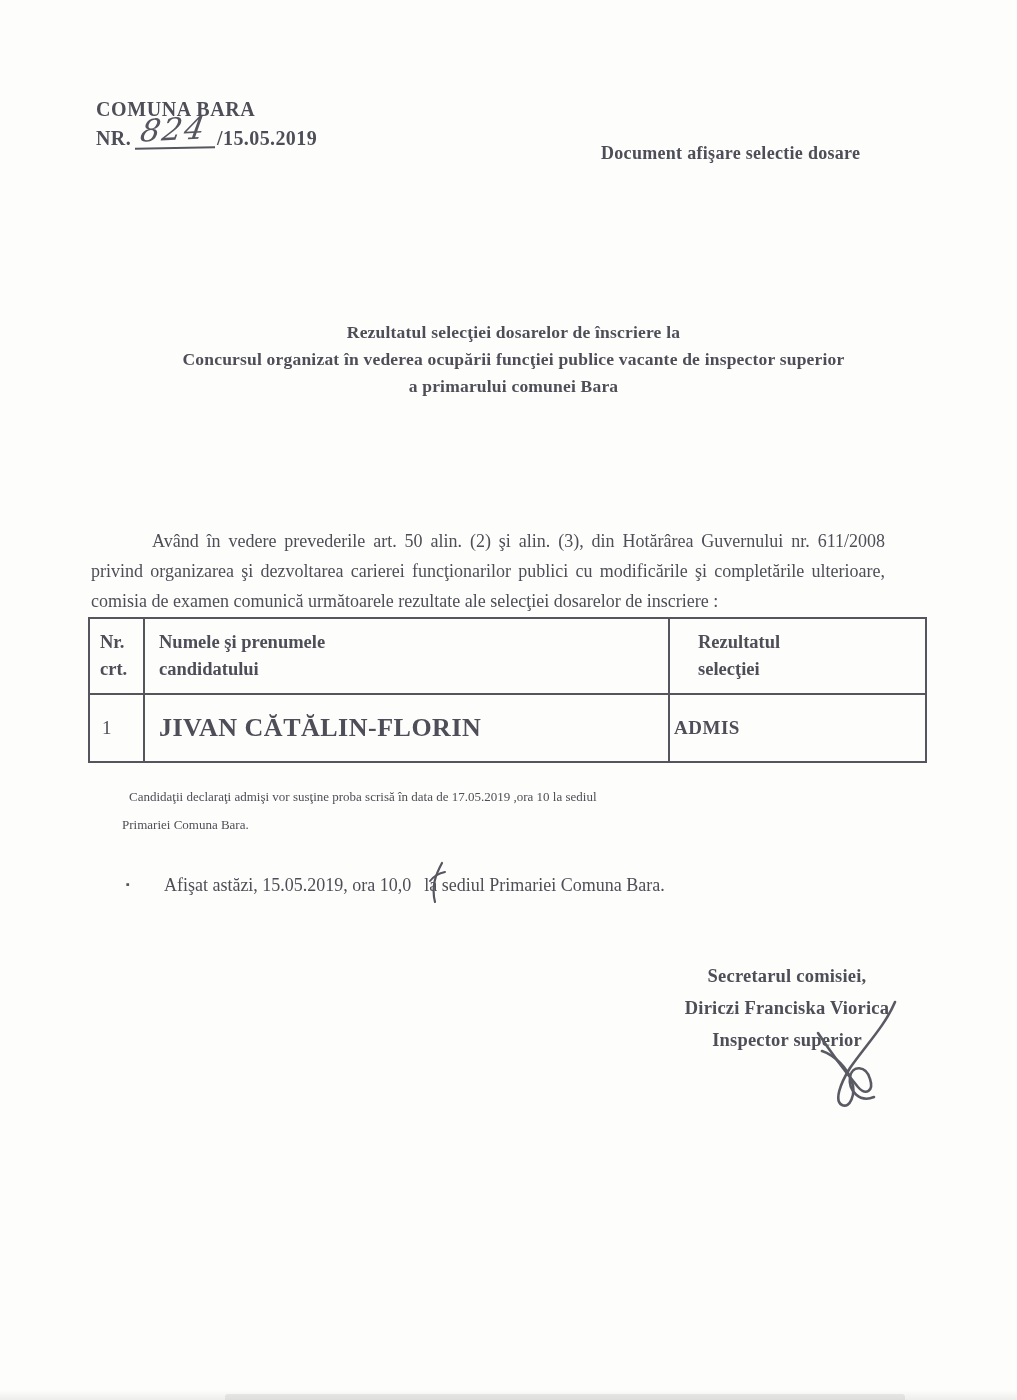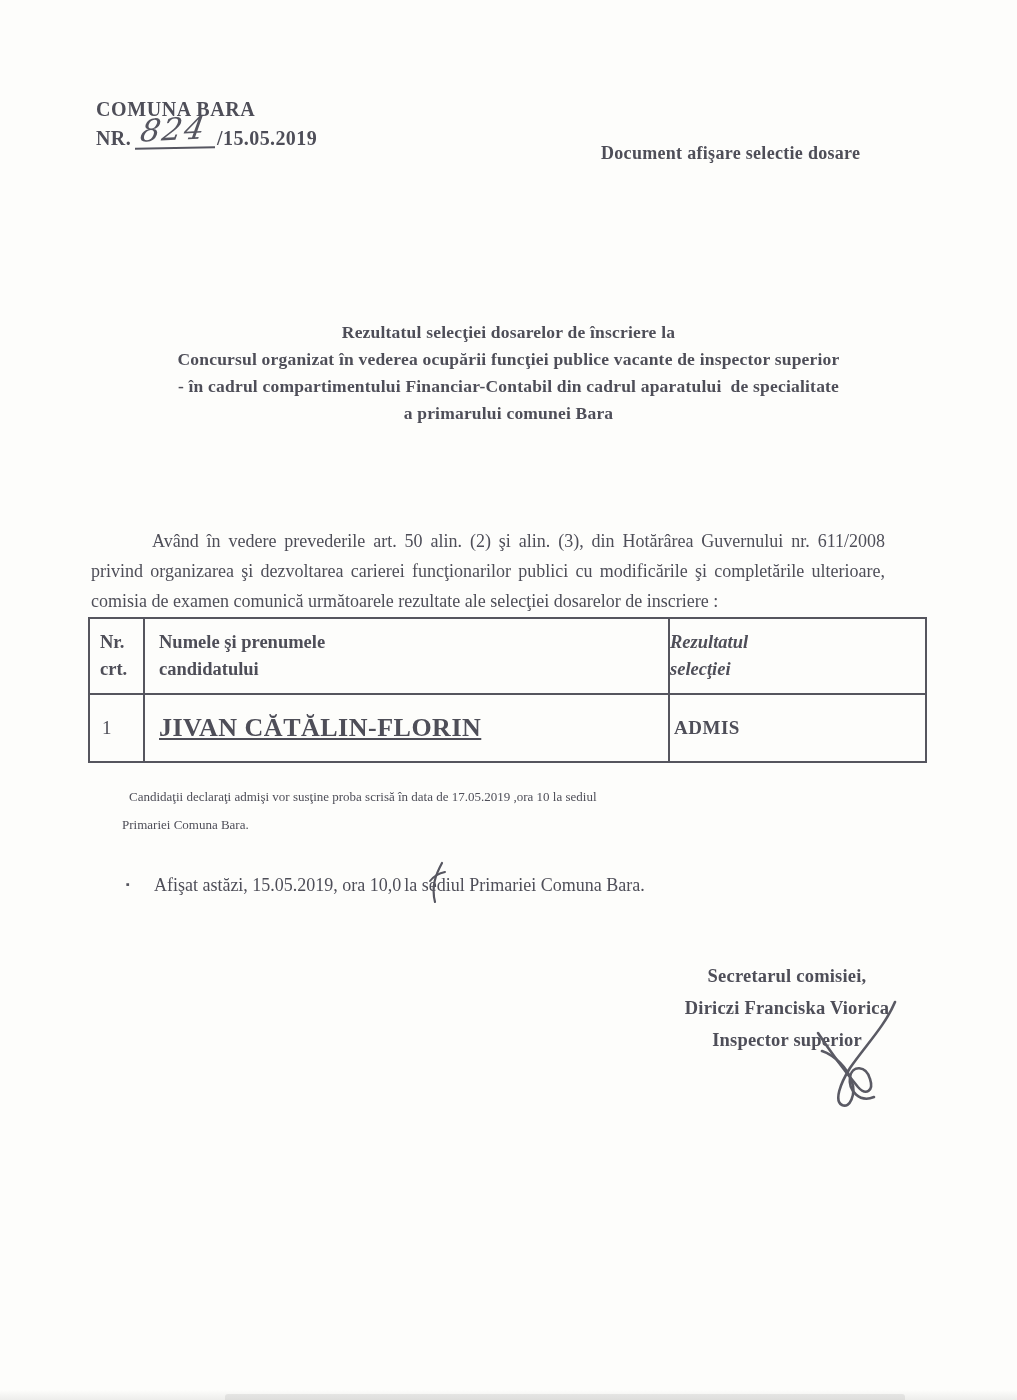--- a/index.html
+++ b/index.html
@@ -4,21 +4,21 @@
 <style>
   html,body{margin:0;padding:0;background:#fdfdfb;}
   .page{
     position:relative;
     width:1017px;height:1400px;
     background:#fdfdfb;
     font-family:"Liberation Serif","DejaVu Serif",serif;
     color:#4e4e58;
     overflow:hidden;
   }
-  .pre{white-space:pre-wrap;}
+  .pre{white-space:pre-wrap;padding-left:10px;}
 
   
   .hdr-org{
     position:absolute;left:96px;top:98px;
     font-size:20px;font-weight:bold;letter-spacing:.6px;
   }
   .hdr-nr-line{
     position:absolute;left:96px;top:121px;
     font-size:20px;font-weight:bold;letter-spacing:.4px;
   }
@@ -66,24 +66,24 @@
   }
   .doc-table th{
     font-size:18.5px;font-weight:bold;line-height:27px;
     height:70px;padding:2px 4px 2px 10px;white-space:pre-line;
   }
   .doc-table td{height:64px;}
   .col-nr{width:55px;}
   .col-name{width:525px;}
   .col-result{width:257px;}
   td.cell-nr{font-size:19px;padding-left:12px;}
-  td.cell-name{font-size:26px;font-weight:bold;letter-spacing:.5px;padding-left:14px;text-decoration:underline;}
+  td.cell-name{font-size:26px;font-weight:bold;letter-spacing:.5px;padding-left:14px;}
   td.cell-result{font-size:19px;font-weight:bold;letter-spacing:.5px;padding-left:4px;}
   th.h-name{padding-left:14px;font-family:Liberation Serif, serif;}
-  th.h-result{padding-left:0;font-style:italic;}
+  th.h-result{padding-left:28px;}
 
   
   .note1{
     position:absolute;left:122px;top:783px;width:770px;
     font-size:13px;line-height:28px;white-space:pre-line;text-indent:7px;
   }
   .posted{
     position:absolute;left:126px;top:875px;width:760px;
     font-size:18px;position:absolute;
   }
@@ -121,21 +121,20 @@
   <div class="hdr-org">COMUNA BARA</div>
   <div class="hdr-nr-line">
     <span>NR.</span><span class="hw-number"><span class="blank-line"></span><span class="digits">824</span></span><span>/15.05.2019</span>
   </div>
 
   <div class="doc-type">Document afişare selectie dosare</div>
 
   <div class="title-block">
     <div class="pre">Rezultatul selecţiei dosarelor de înscriere la</div>
     <div class="pre">Concursul organizat în vederea ocupării funcţiei publice vacante de inspector superior</div>
-    <div class="pre">- în cadrul compartimentului Financiar-Contabil din cadrul aparatului  de specialitate</div>
     <div class="pre">a primarului comunei Bara</div>
   </div>
 
   <div class="intro">Având în vedere prevederile art. 50 alin. (2) şi alin. (3), din Hotărârea Guvernului nr. 611/2008 privind organizarea şi dezvoltarea carierei funcţionarilor publici cu modificările şi completările ulterioare, comisia de examen comunică următoarele rezultate ale selecţiei dosarelor de inscriere :</div>
 
   <table class="doc-table">
     <colgroup>
         <col class="col-nr">
         <col class="col-name">
         <col class="col-result">

